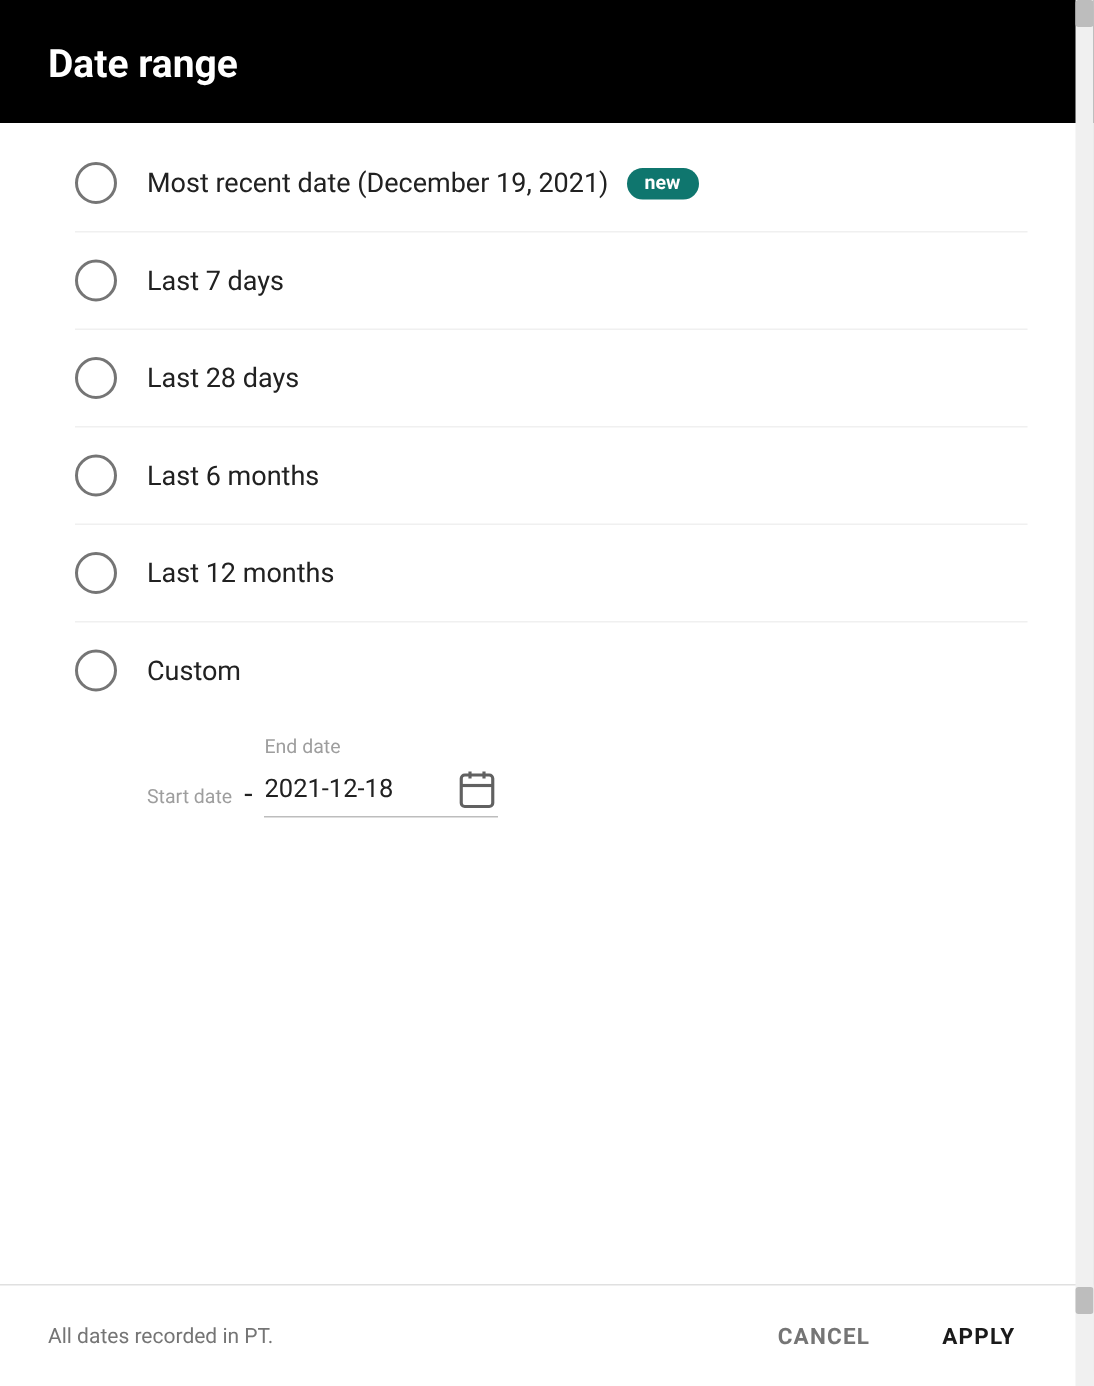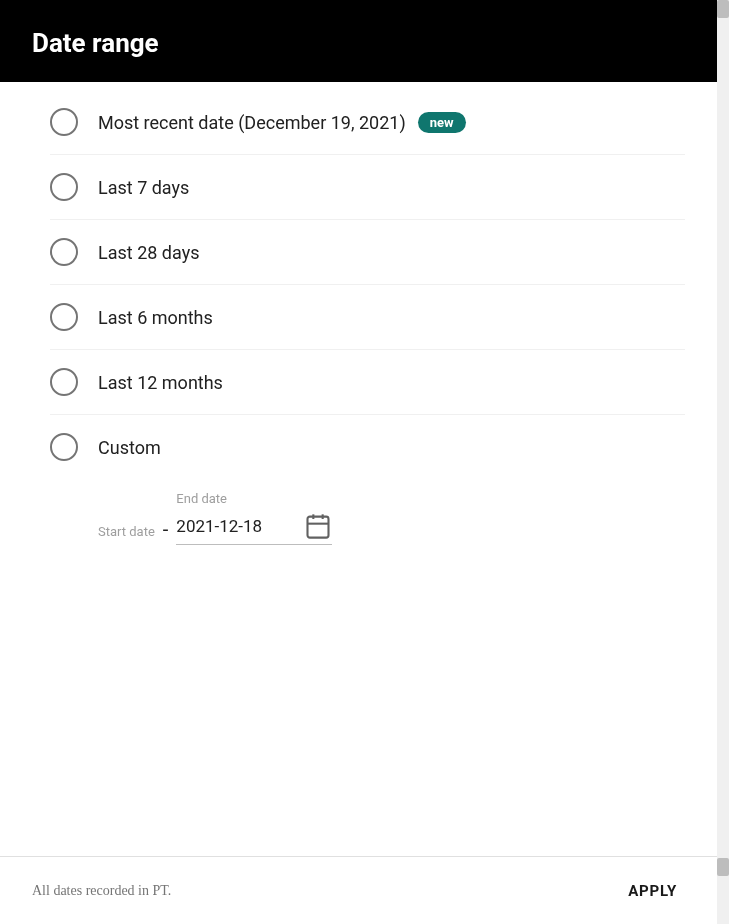--- a/index.html
+++ b/index.html
@@ -210,21 +210,20 @@
       justify-content: space-between;
       padding: 14px 32px;
       border-top: 1px solid #e0e0e0;
       background: #fff;
       height: 68px;
     }
 
     .footer-note {
       font-size: 14px;
       color: #757575;
-      font-family: Liberation Serif, serif;
     }
 
     .footer-actions {
       display: flex;
       gap: 8px;
     }
 
     .btn-cancel {
       background: transparent;
       border: none;
@@ -319,17 +318,18 @@
           </svg>
         </div>
       </div>
     </div>
 
   </div>
 
   <div class="dialog-footer">
     <span class="footer-note">All dates recorded in PT.</span>
     <div class="footer-actions">
+      <button class="btn-cancel">CANCEL</button>
       <button class="btn-apply">APPLY</button>
     </div>
   </div>
 
 </div>
 
 </body></html>

